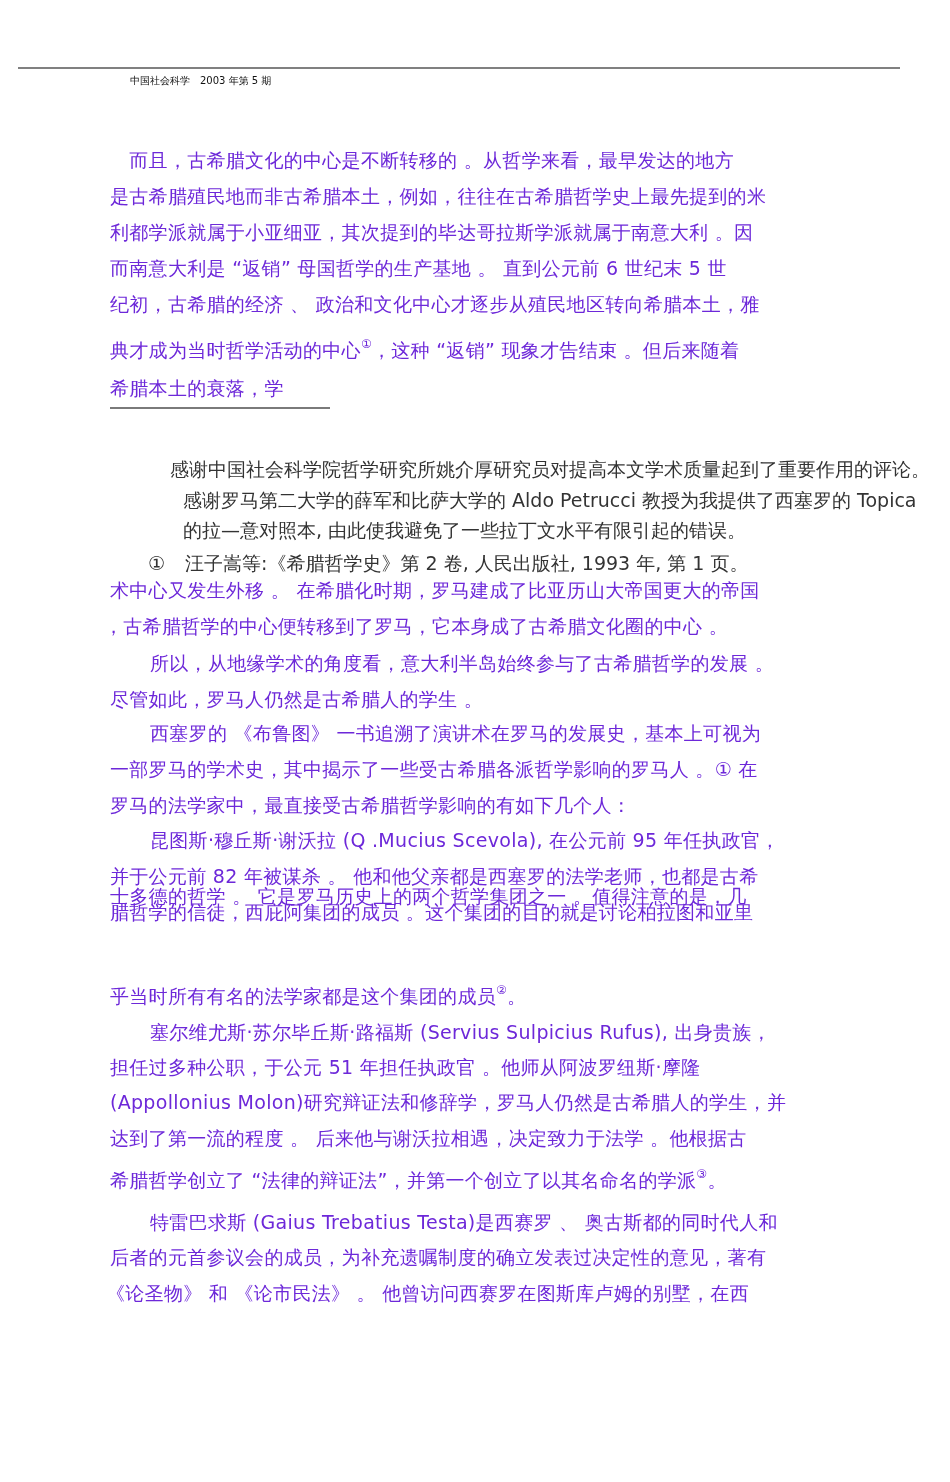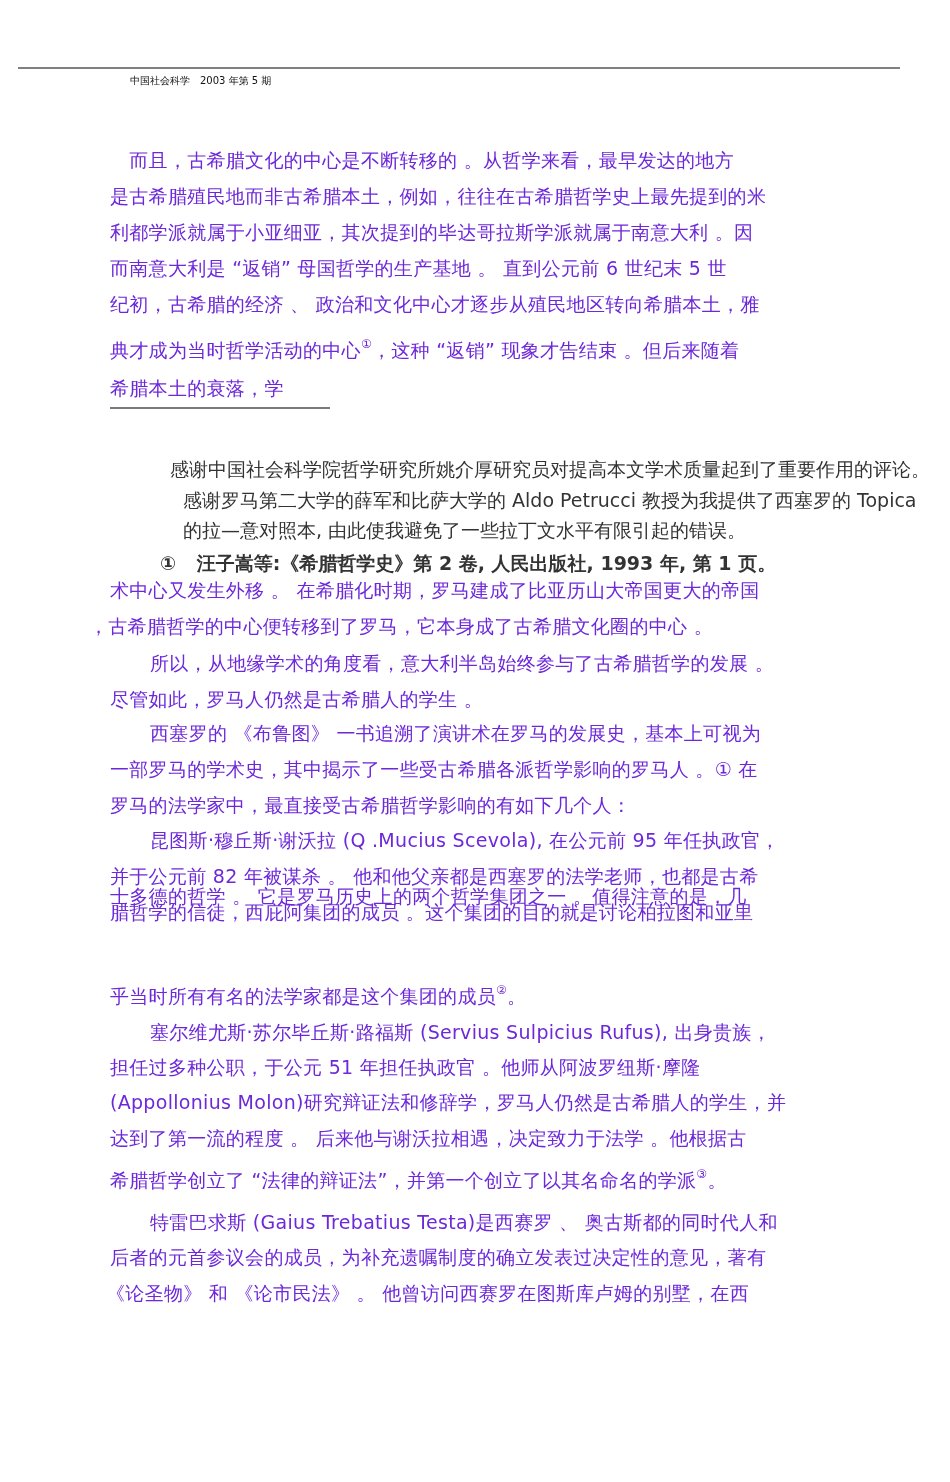--- a/index.html
+++ b/index.html
@@ -78,27 +78,27 @@
 <div class="body-line" style="top:338px;">
   <span>典才成为当时哲学活动的中心</span><sup class="fnref">①</sup><span>，这种 “返销” 现象才告结束 。但后来随着</span>
 </div>
 <div class="body-line" style="top:376px;">希腊本土的衰落，学</div>
 
 <div class="note-rule"></div>
 
 <div class="fn-line" style="left:170px; top:459px;">感谢中国社会科学院哲学研究所姚介厚研究员对提高本文学术质量起到了重要作用的评论。</div>
 <div class="fn-line" style="left:183px; top:490px;">感谢罗马第二大学的薛军和比萨大学的 Aldo Petrucci 教授为我提供了西塞罗的 Topica</div>
 <div class="fn-line" style="left:183px; top:520px;">的拉—意对照本, 由此使我避免了一些拉丁文水平有限引起的错误。</div>
-<div class="fn-line" style="left:160px; top:553px;font-weight:bold;">
+<div class="fn-line" style="left:148px; top:553px;">
   <span>①</span>
   <span style="margin-left:14px;">汪子嵩等:《希腊哲学史》第 2 卷, 人民出版社, 1993 年, 第 1 页。</span>
 </div>
 
 <div class="body-line" style="top:578px;">术中心又发生外移 。 在希腊化时期，罗马建成了比亚历山大帝国更大的帝国</div>
-<div class="body-line" style="top:614px; left:89px;">，古希腊哲学的中心便转移到了罗马，它本身成了古希腊文化圈的中心 。</div>
+<div class="body-line" style="top:614px; left:104px;">，古希腊哲学的中心便转移到了罗马，它本身成了古希腊文化圈的中心 。</div>
 <div class="body-line indent" style="top:651px;">所以，从地缘学术的角度看，意大利半岛始终参与了古希腊哲学的发展 。</div>
 <div class="body-line" style="top:687px;"> 尽管如此，罗马人仍然是古希腊人的学生 。</div>
 <div class="body-line indent" style="top:721px;">西塞罗的 《布鲁图》 一书追溯了演讲术在罗马的发展史，基本上可视为</div>
 <div class="body-line" style="top:757px;">一部罗马的学术史，其中揭示了一些受古希腊各派哲学影响的罗马人 。① 在</div>
 <div class="body-line" style="top:793px;">罗马的法学家中，最直接受古希腊哲学影响的有如下几个人：</div>
 <div class="body-line indent" style="top:828px;">昆图斯·穆丘斯·谢沃拉 (Q .Mucius Scevola), 在公元前 95 年任执政官，</div>
 <div class="body-line" style="top:864px;">并于公元前 82 年被谋杀 。 他和他父亲都是西塞罗的法学老师，也都是古希</div>
 <div class="body-line" style="top:900px;">腊哲学的信徒，西庇阿集团的成员 。这个集团的目的就是讨论柏拉图和亚里</div>
 <div class="body-line" style="top:884px;">士多德的哲学 。 它是罗马历史上的两个哲学集团之一 。值得注意的是，几</div>
 <div class="body-line" style="top:984px;">

